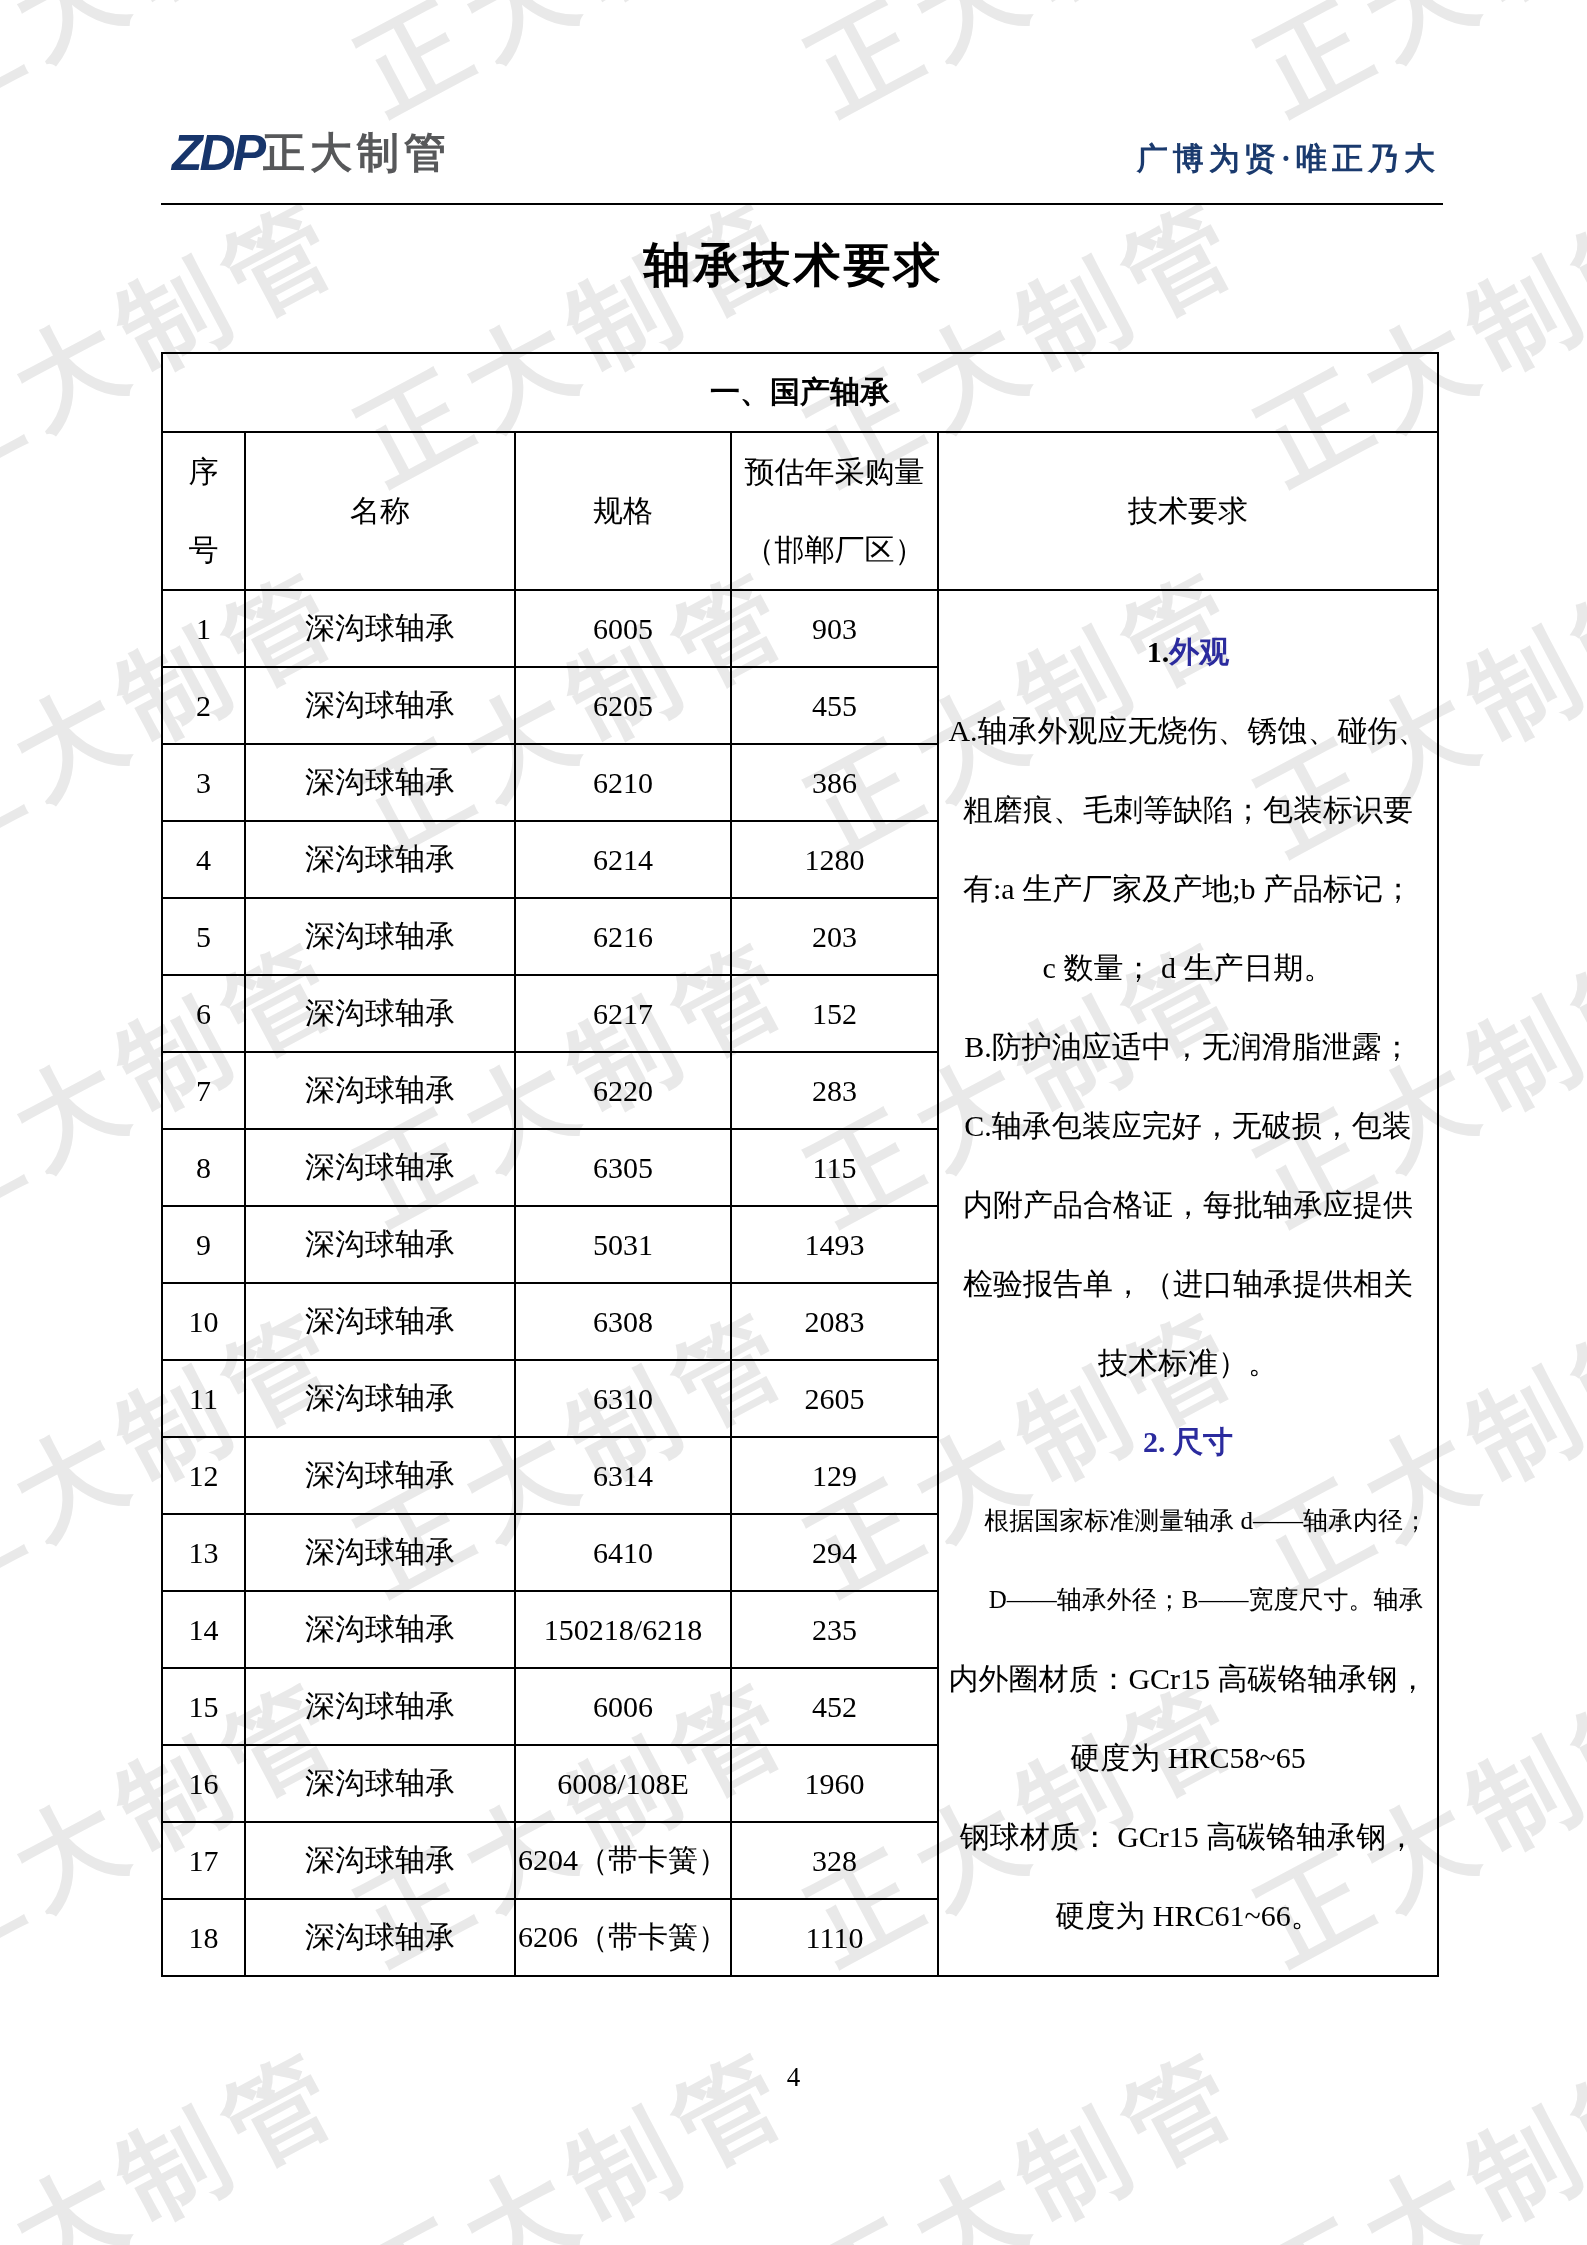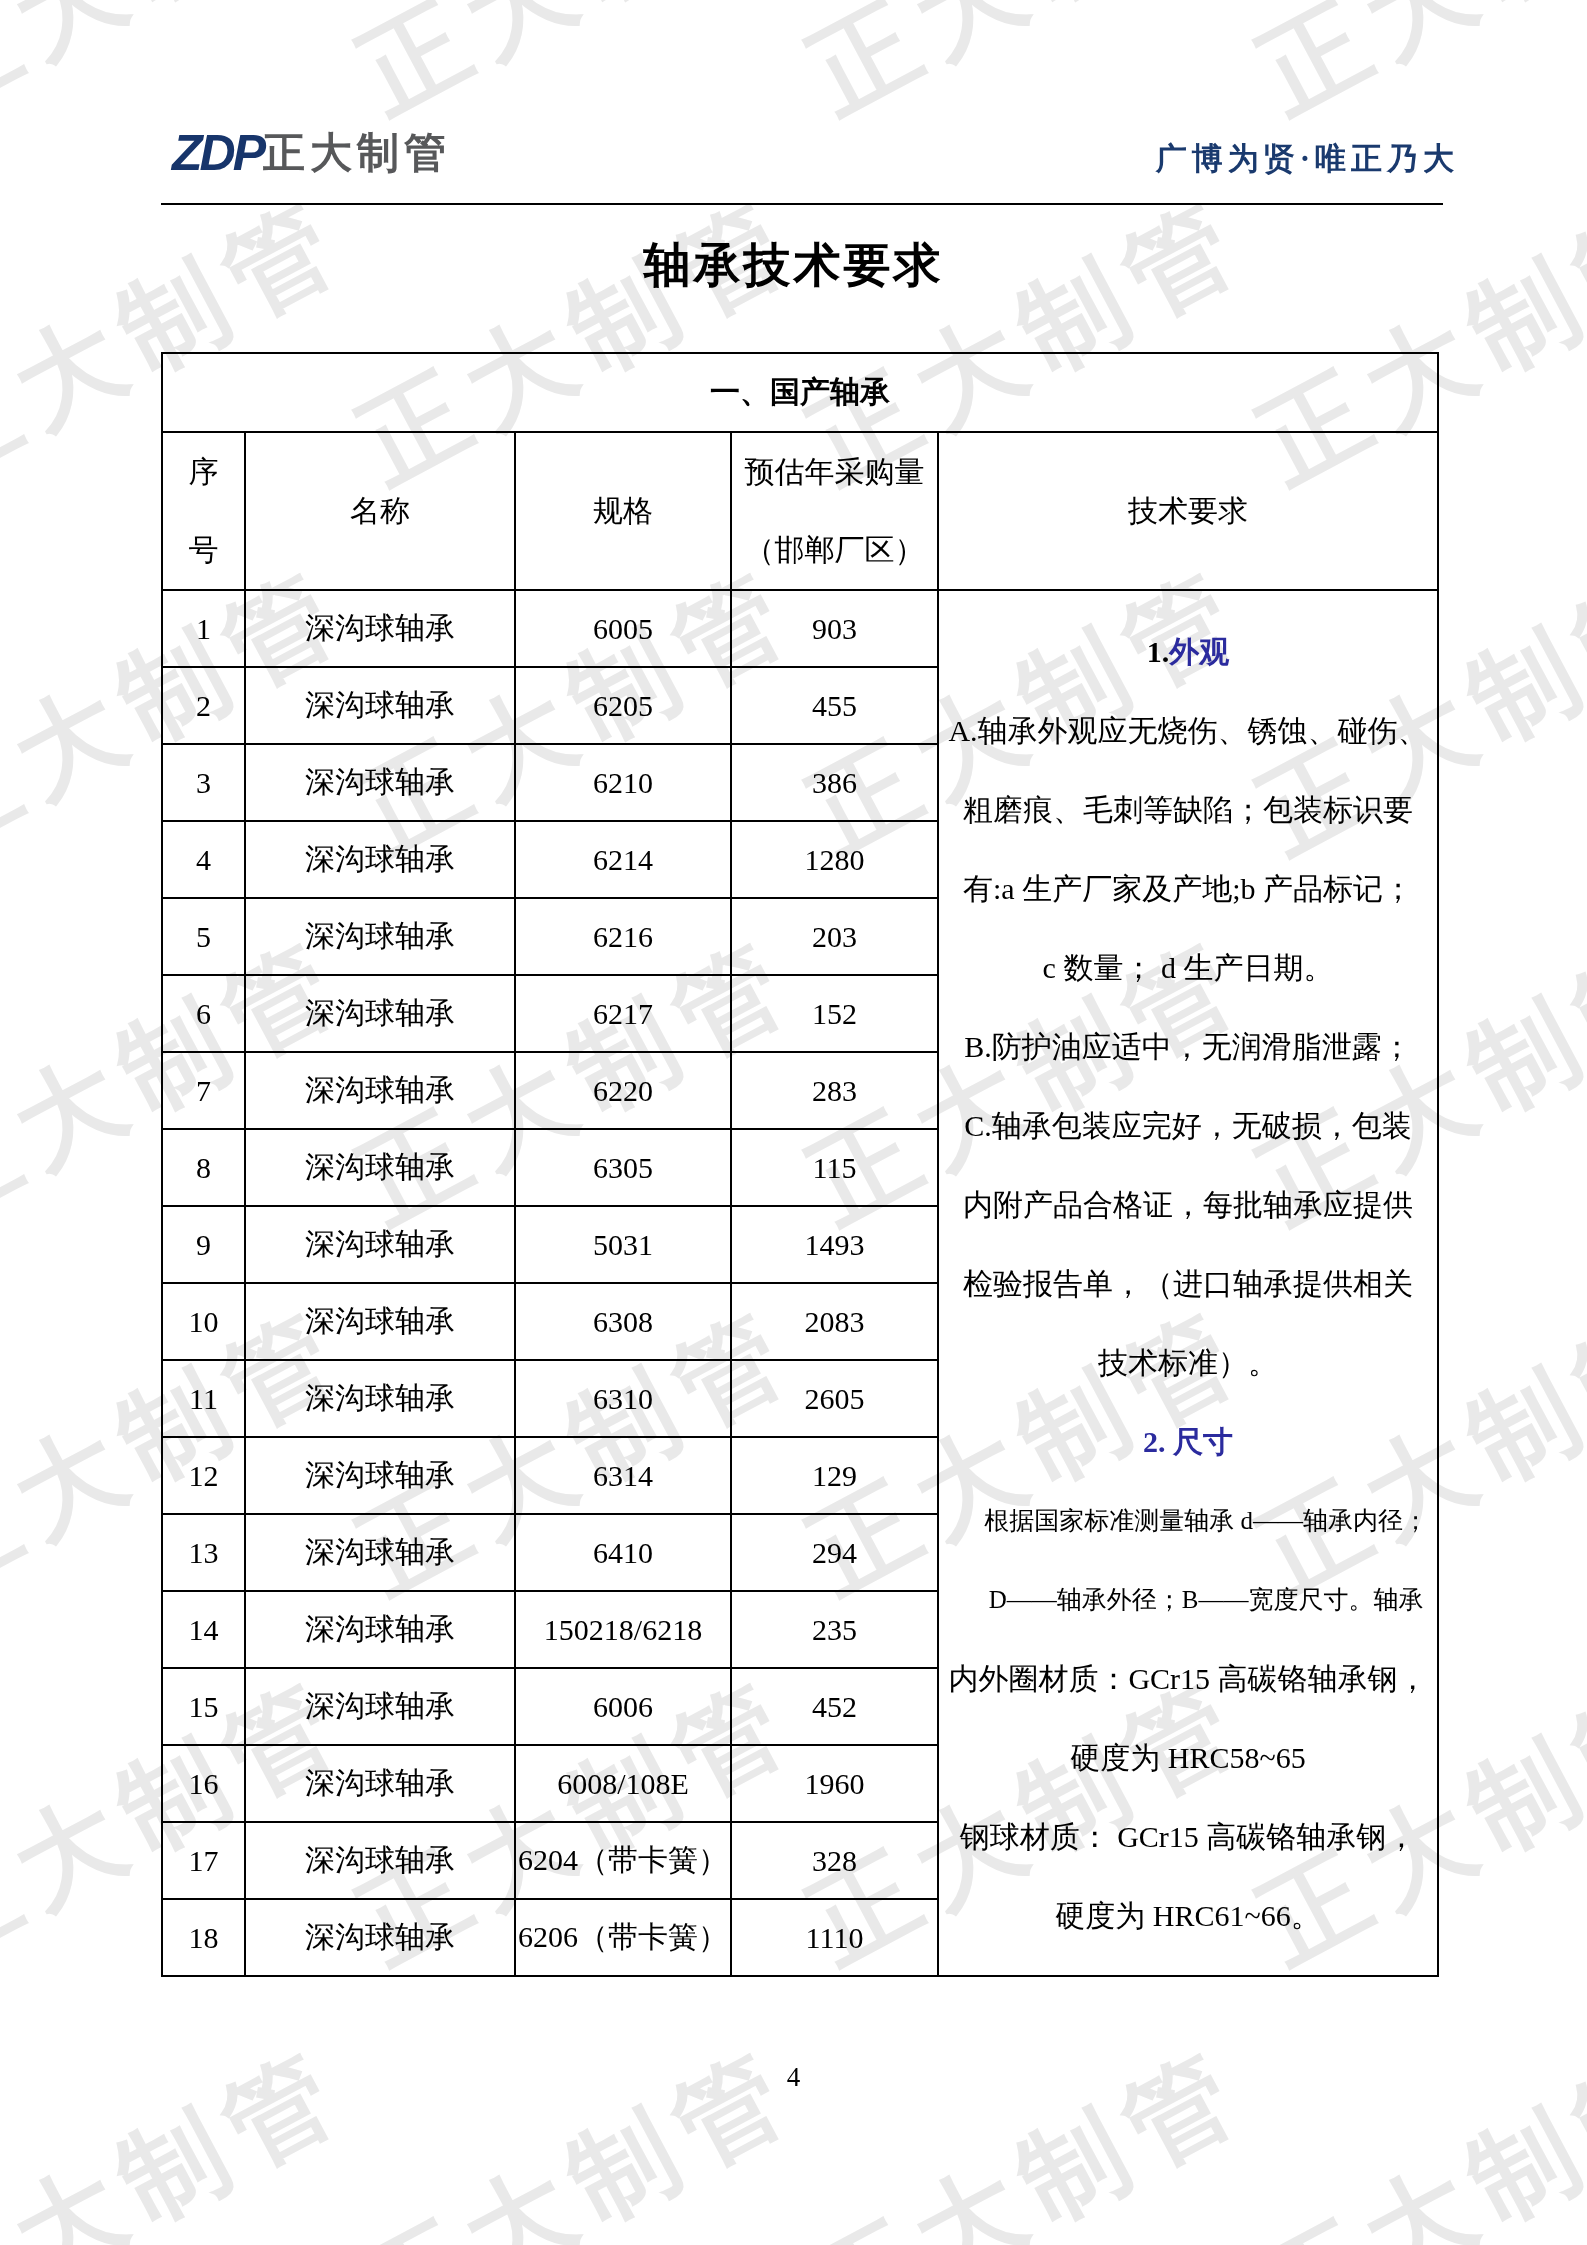--- a/index.html
+++ b/index.html
@@ -58,21 +58,21 @@
   }
   .logo-name {
     font-weight: 900;
     font-size: 42px;
     line-height: 50px;
     letter-spacing: 5px;
     color: #57585a;
   }
   .slogan {
     position: absolute;
-    right: 128px;
+    right: 147px;
     top: 138px;
     font-size: 31px;
     font-weight: bold;
     letter-spacing: 5px;
     color: #1a3a6e;
     text-align: center;
   }
   .header-rule {
     position: absolute;
     left: 161px;

